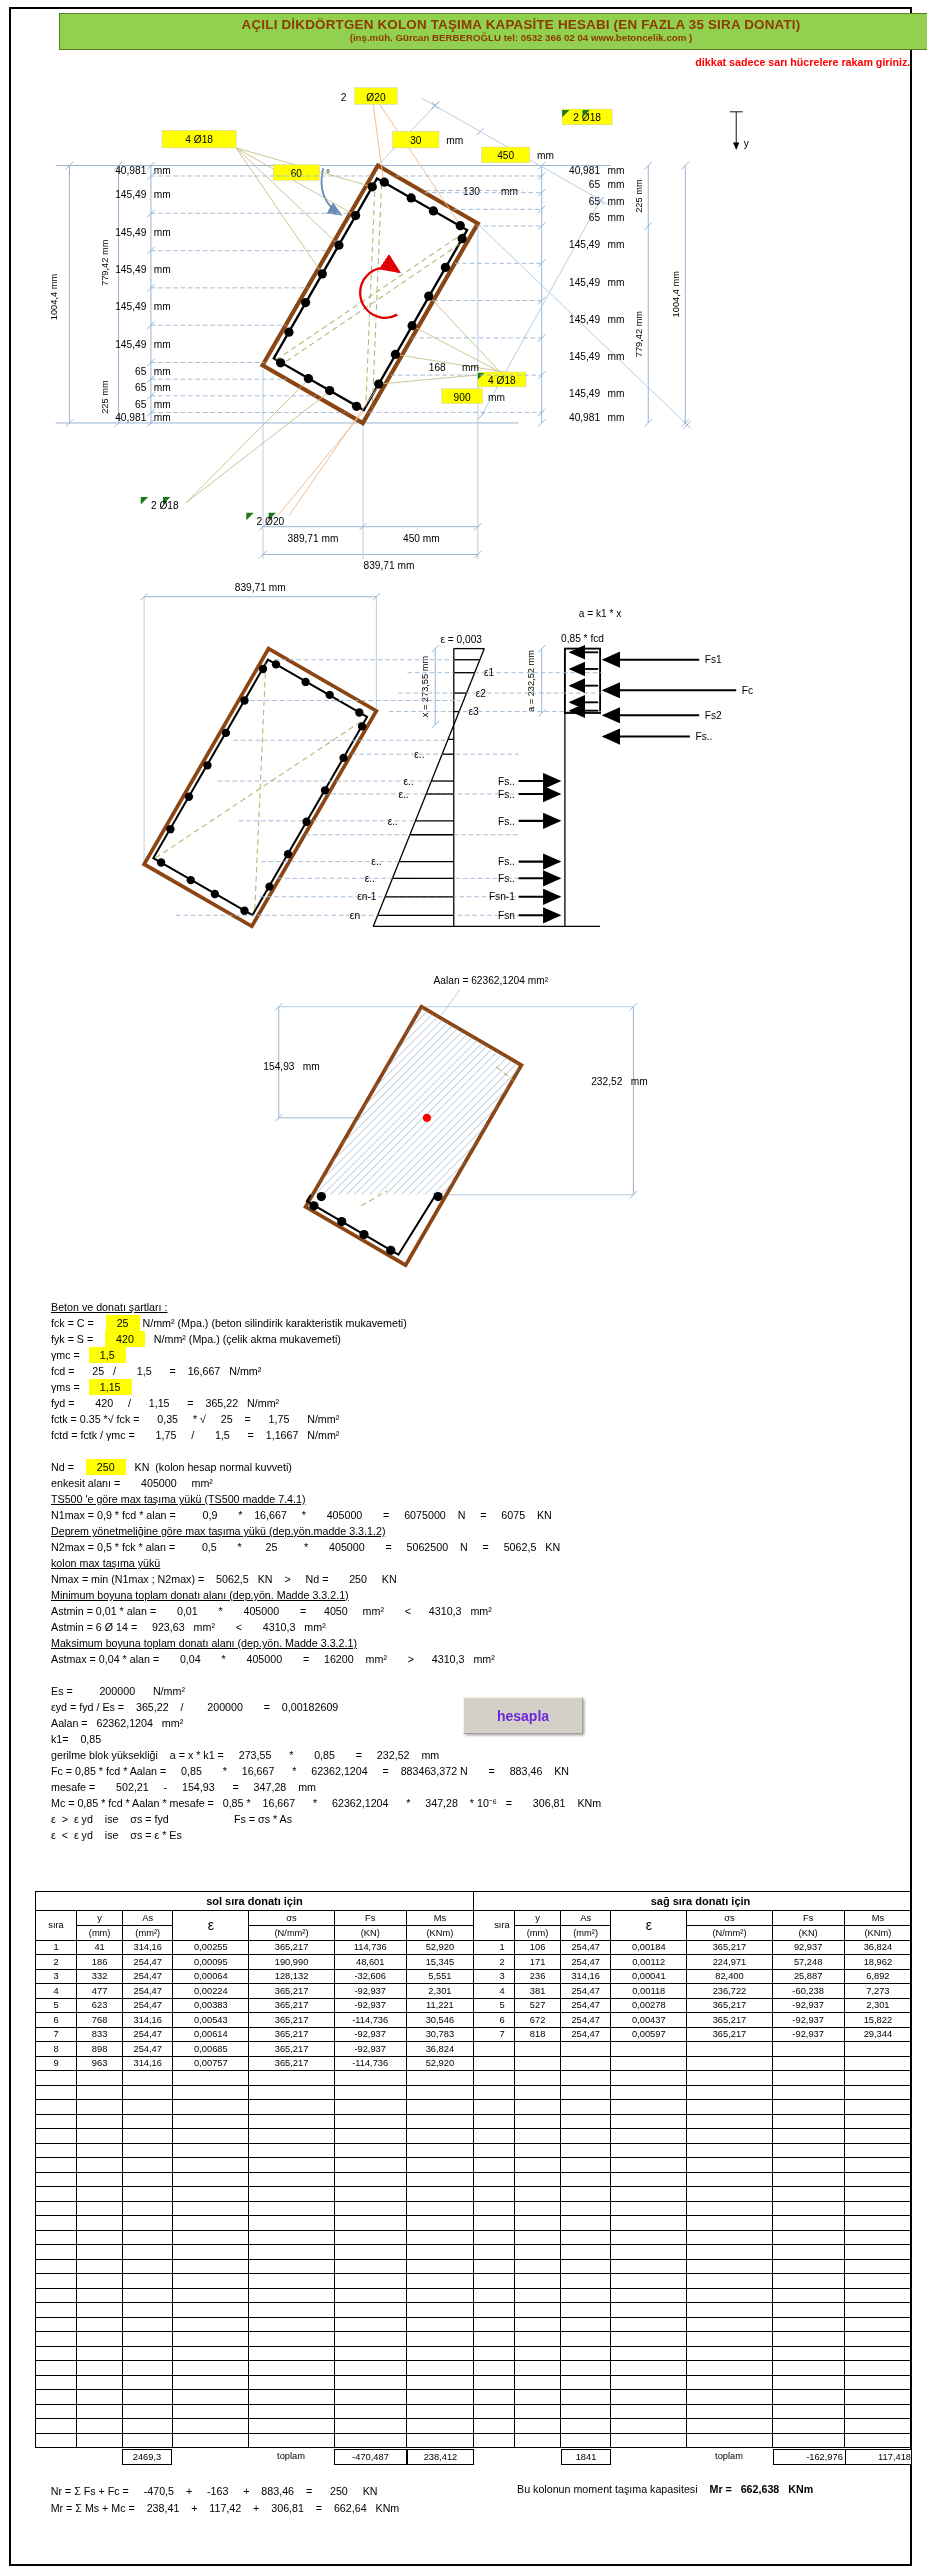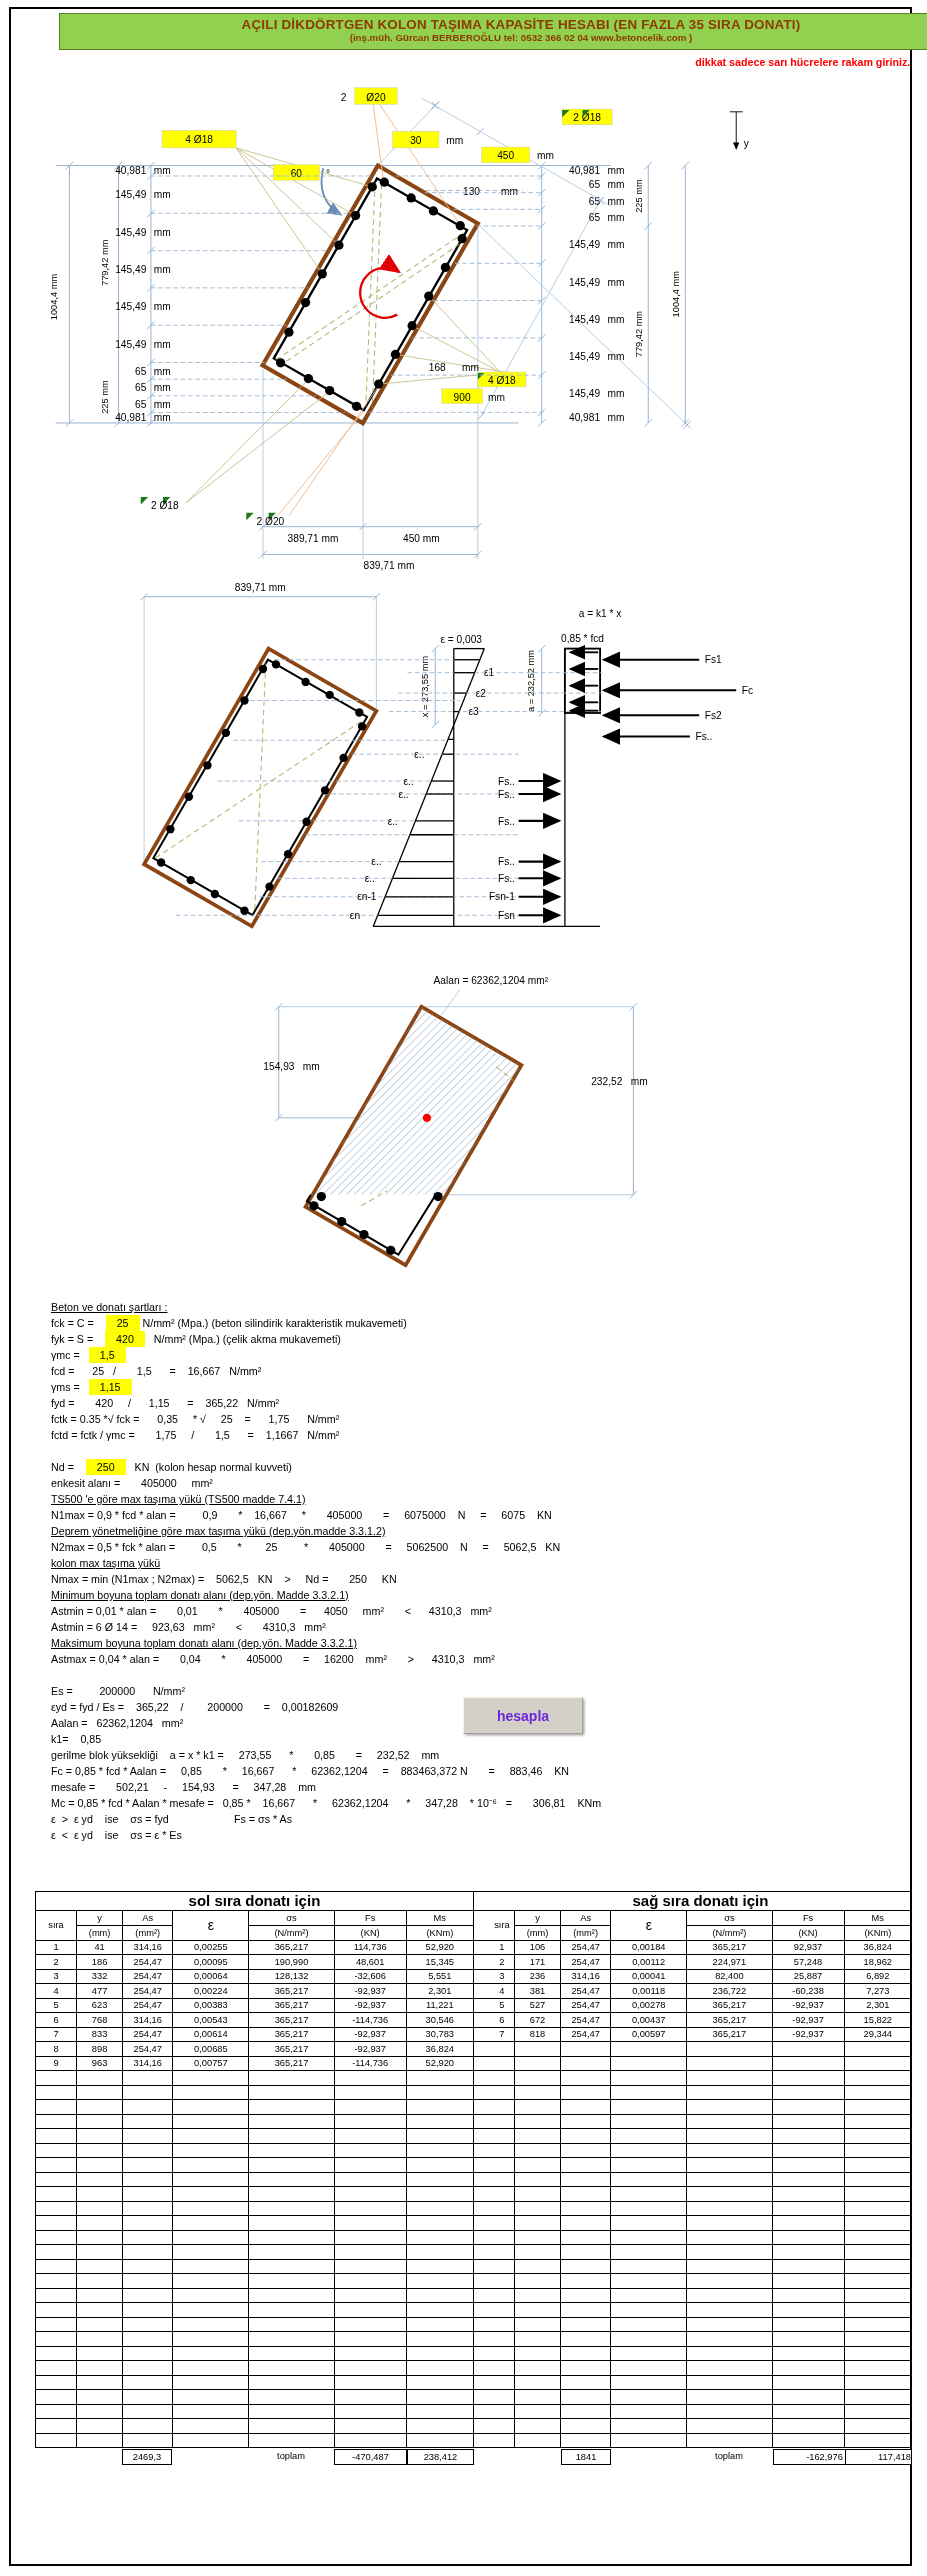--- a/index.html
+++ b/index.html
@@ -17,21 +17,21 @@
   #svg-third{top:963px;}
   .calc{position:absolute;left:51px;top:1299px;font-size:10.7px;line-height:16px;white-space:pre;}
   .calc .u{text-decoration:underline;}
   .hl{background:#FFFF00;padding:2px 11px;}
   #hesapla{position:absolute;left:463px;top:1697px;width:120px;height:37px;background:#D4D0C8;
            border:1.9px outset #f4f2ee;box-shadow:1.9px 1.9px 2.8px #9a9a9a;font-family:"Liberation Sans",sans-serif;
            font-weight:bold;color:#6d28d9;font-size:14px;cursor:pointer;}
   #table-wrap{position:absolute;left:35px;top:1891px;width:877px;}
   table#grid{border-collapse:collapse;width:100%;table-layout:fixed;font-size:9.3px;border:1.9px solid #000;}
   #grid th,#grid td{border:0.9px solid #000;text-align:center;padding:0;overflow:hidden;white-space:nowrap;}
-  #grid thead .grp th{font-size:15px;font-weight:bold;height:17.6px;}
+  #grid thead .grp th{font-size:11px;font-weight:bold;height:17.6px;}
   #grid thead th{font-weight:normal;height:14px;}
   #grid thead th.eps{font-size:14px;}
   #grid tbody td{height:13.5px;}
   #grid .div{border-left:1.9px solid #000;padding-left:16px;}
   .totrow{position:relative;height:20.4px;font-size:9.3px;}
   .totrow span{position:absolute;top:0.9px;height:14px;line-height:14px;text-align:center;}
   .totrow .box{border:1.4px solid #000;background:#fff;}
   .sumwrap{position:relative;margin-top:15px;font-size:10.7px;}
   .sumline{white-space:pre;line-height:16.7px;padding-left:15.7px;}
   .cap{position:absolute;left:482px;top:0;white-space:pre;}
@@ -1105,15 +1105,20 @@
     <div class="totrow" id="totrow">
         <span class="box" style="left: 87px; width: 48px;">2469,3</span>
         <span style="left: 214px; width: 84px;">toplam</span>
         <span class="box" style="left: 299px; width: 71px;">-470,487</span>
         <span class="box" style="left: 372px; width: 65px;">238,412</span>
         <span class="box" style="left: 526px; width: 48px;">1841</span>
         <span style="left: 652px; width: 84px;">toplam</span>
         <span class="box" style="left: 738px; width: 71px; padding-left: 15px;">-162,976</span>
         <span class="box" style="left: 810px; width: 65px; text-align: right;">117,418</span>
       </div>
+    <div class="sumwrap">
+      <div class="sumline">Nr = Σ Fs + Fc =     -470,5    +     -163     +    883,46    =      250     KN</div>
+      <div class="sumline">Mr = Σ Ms + Mc =    238,41    +    117,42    +    306,81    =    662,64   KNm</div>
+      <div class="cap"><span>Bu kolonun moment taşıma kapasitesi    </span><b>Mr =   </b><b>662,638</b><b>   KNm</b></div>
+    </div>
   </div>
 </div>
 
 
 </body></html>

